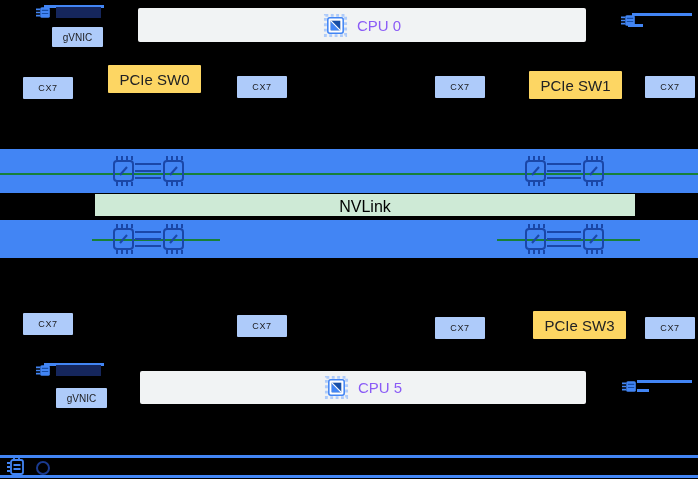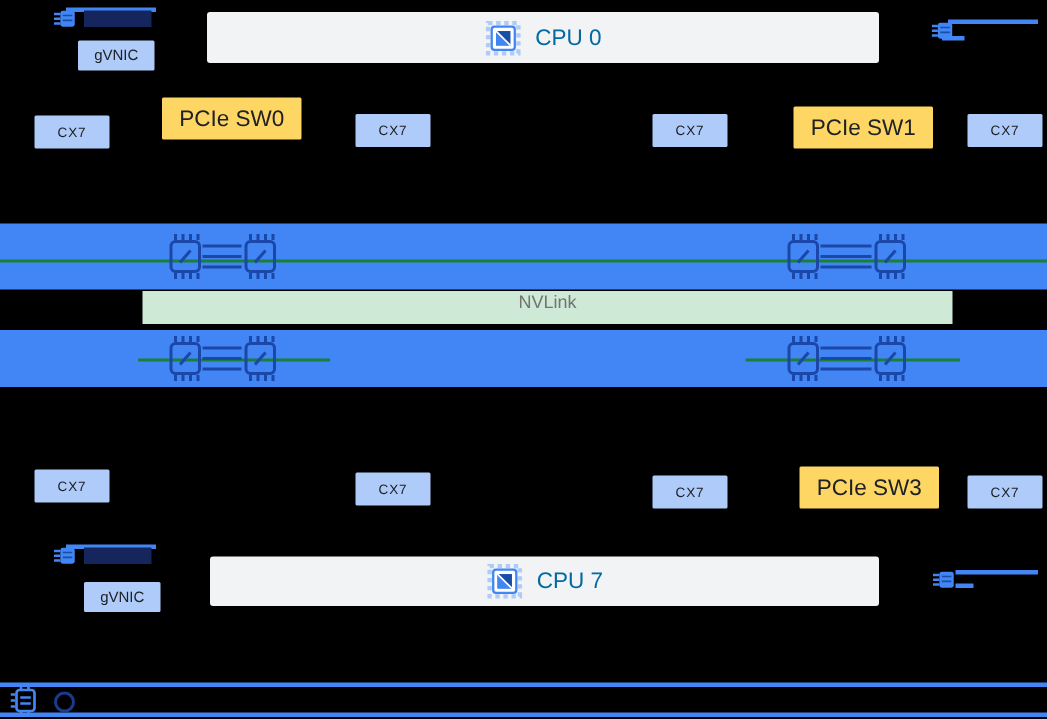--- a/index.html
+++ b/index.html
@@ -6,29 +6,29 @@
   body{font-family:"Liberation Sans", sans-serif;}
   .stage{position:relative;width:698px;height:479px;background:var(--background,#000);overflow:hidden;}
   .abs{position:absolute;}
   .cx7{width:50px;height:22px;background:var(--box_light_blue,#aecbfa);display:flex;align-items:center;justify-content:center;
        font-size:9px;letter-spacing:.6px;color:#202124;font-weight:500;border-radius:1px;}
   .gvnic{width:51px;height:20px;background:var(--box_light_blue,#aecbfa);display:flex;align-items:center;justify-content:center;
        font-size:10px;color:#202124;border-radius:1px;}
   .pcie{width:93px;height:28px;background:var(--pcie_yellow,#fdd663);display:flex;align-items:center;justify-content:center;
        font-size:15px;color:#202124;font-weight:500;border-radius:1px;}
   .cpu{background:var(--cpu_gray,#f1f3f4);display:flex;align-items:center;justify-content:center;gap:9px;
-       font-size:15px;color:#0369a1;border-radius:2px;}
+       font-size:15px;color:#8b5cf6;border-radius:2px;}
   .band{left:0;width:698px;background:var(--band_blue,#4285f4);}
   .busline{position:absolute;left:0;width:698px;height:2px;background:var(--link_green,#188038);}
   .greenseg{position:absolute;height:2px;background:var(--link_green,#188038);}
   .cluster{position:absolute;display:flex;align-items:center;}
   .gpu-gap{width:26px;height:30px;display:flex;flex-direction:column;justify-content:center;gap:5px;}
   .gpu-gap i{display:block;height:2px;background:var(--chip_dark_blue,#1a47a8);}
-  .nvlink{background:var(--nvlink_green,#ceead6);display:flex;align-items:flex-start;justify-content:center;
-       font-size:12px;color:#737373;}
+  .nvlink{background:var(--nvlink_green,#ceead6);display:flex;align-items:flex-end;justify-content:center;
+       font-size:16px;color:#000000;}
   .stubline{height:3px;background:var(--band_blue,#4285f4);}
   .stubrect{background:#15265c;}
   .bottomband{left:0;width:698px;height:17px;background:#000;border-top:3px solid var(--band_blue,#4285f4);
        border-bottom:3px solid var(--band_blue,#4285f4);}
   .ring{width:10px;height:10px;border:2px solid #1a3a8f;border-radius:50%;}
   svg{display:block;}
 </style>
 </head>
 <body>
 
@@ -223,21 +223,21 @@
   <div class="abs gvnic" style="left:56px;top:388px">
     <span>gVNIC</span>
   </div>
 
   <div class="abs cpu" style="left:140px;top:371px;width:446px;height:33px">
     <span>
         <svg width="25" height="25">
           <use href="#cpu-chip"></use>
         </svg>
       </span>
-    <span>CPU 7</span>
+    <span>CPU 5</span>
   </div>
 
   <div class="abs" style="left:622px;top:378px">
     <svg width="17" height="17">
         <use href="#nic-chip"></use>
       </svg>
   </div>
   <div class="abs stubline" style="left:637px;top:380px;width:55px"></div>
   <div class="abs stubline" style="left:637px;top:389px;width:12px"></div>
 

